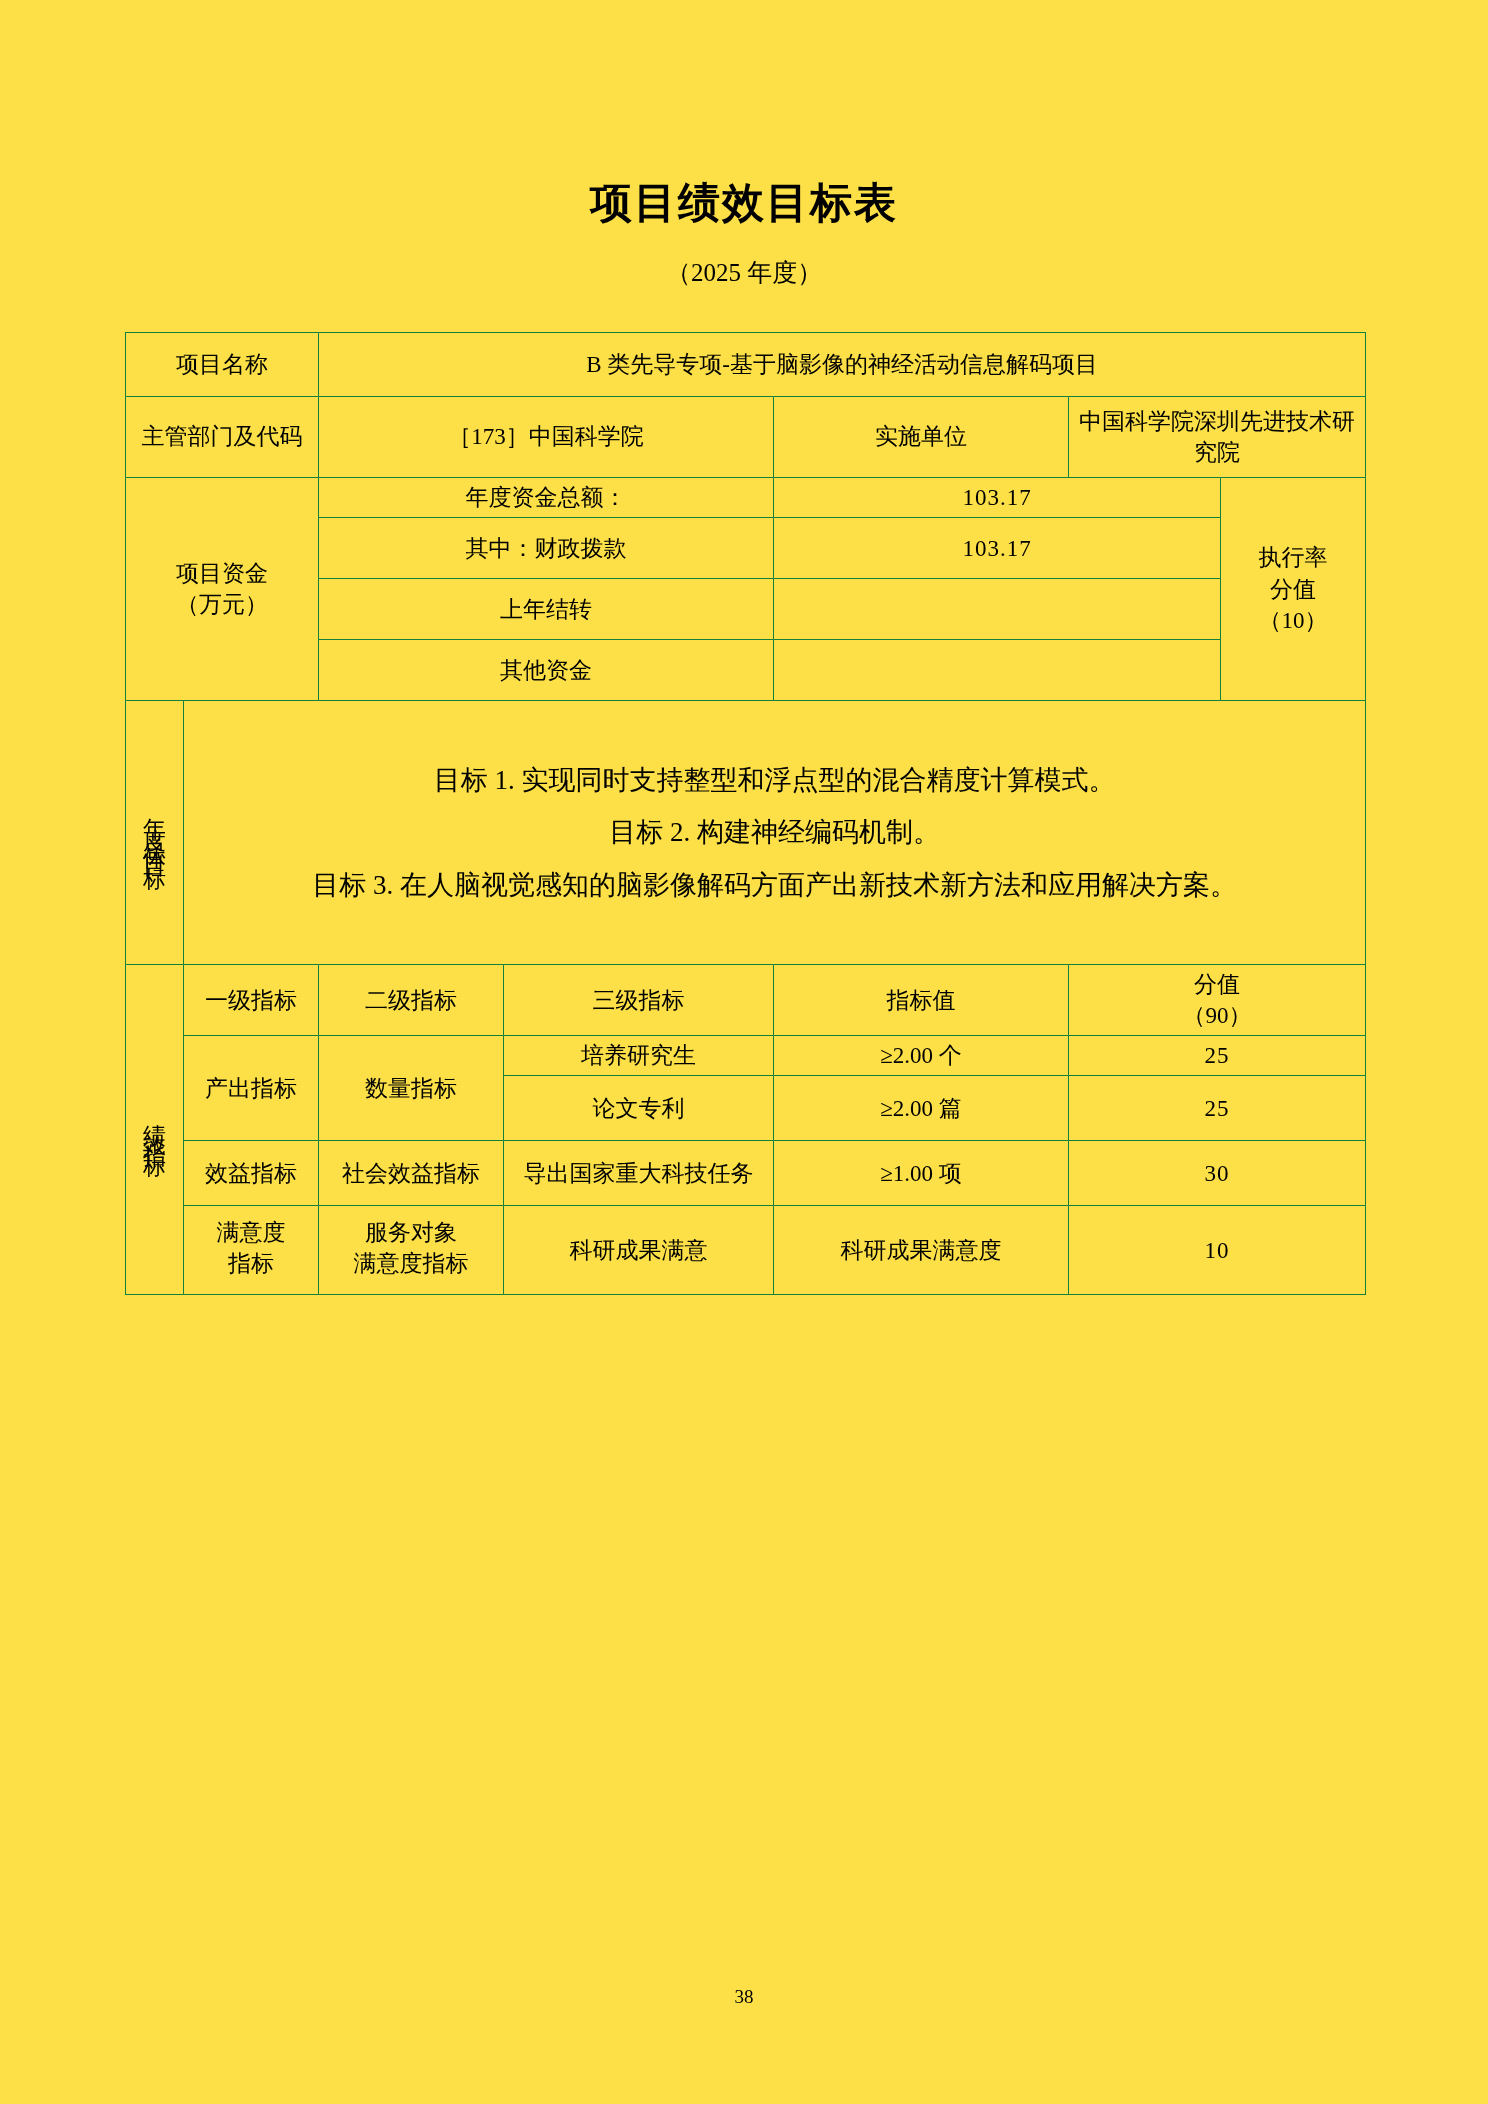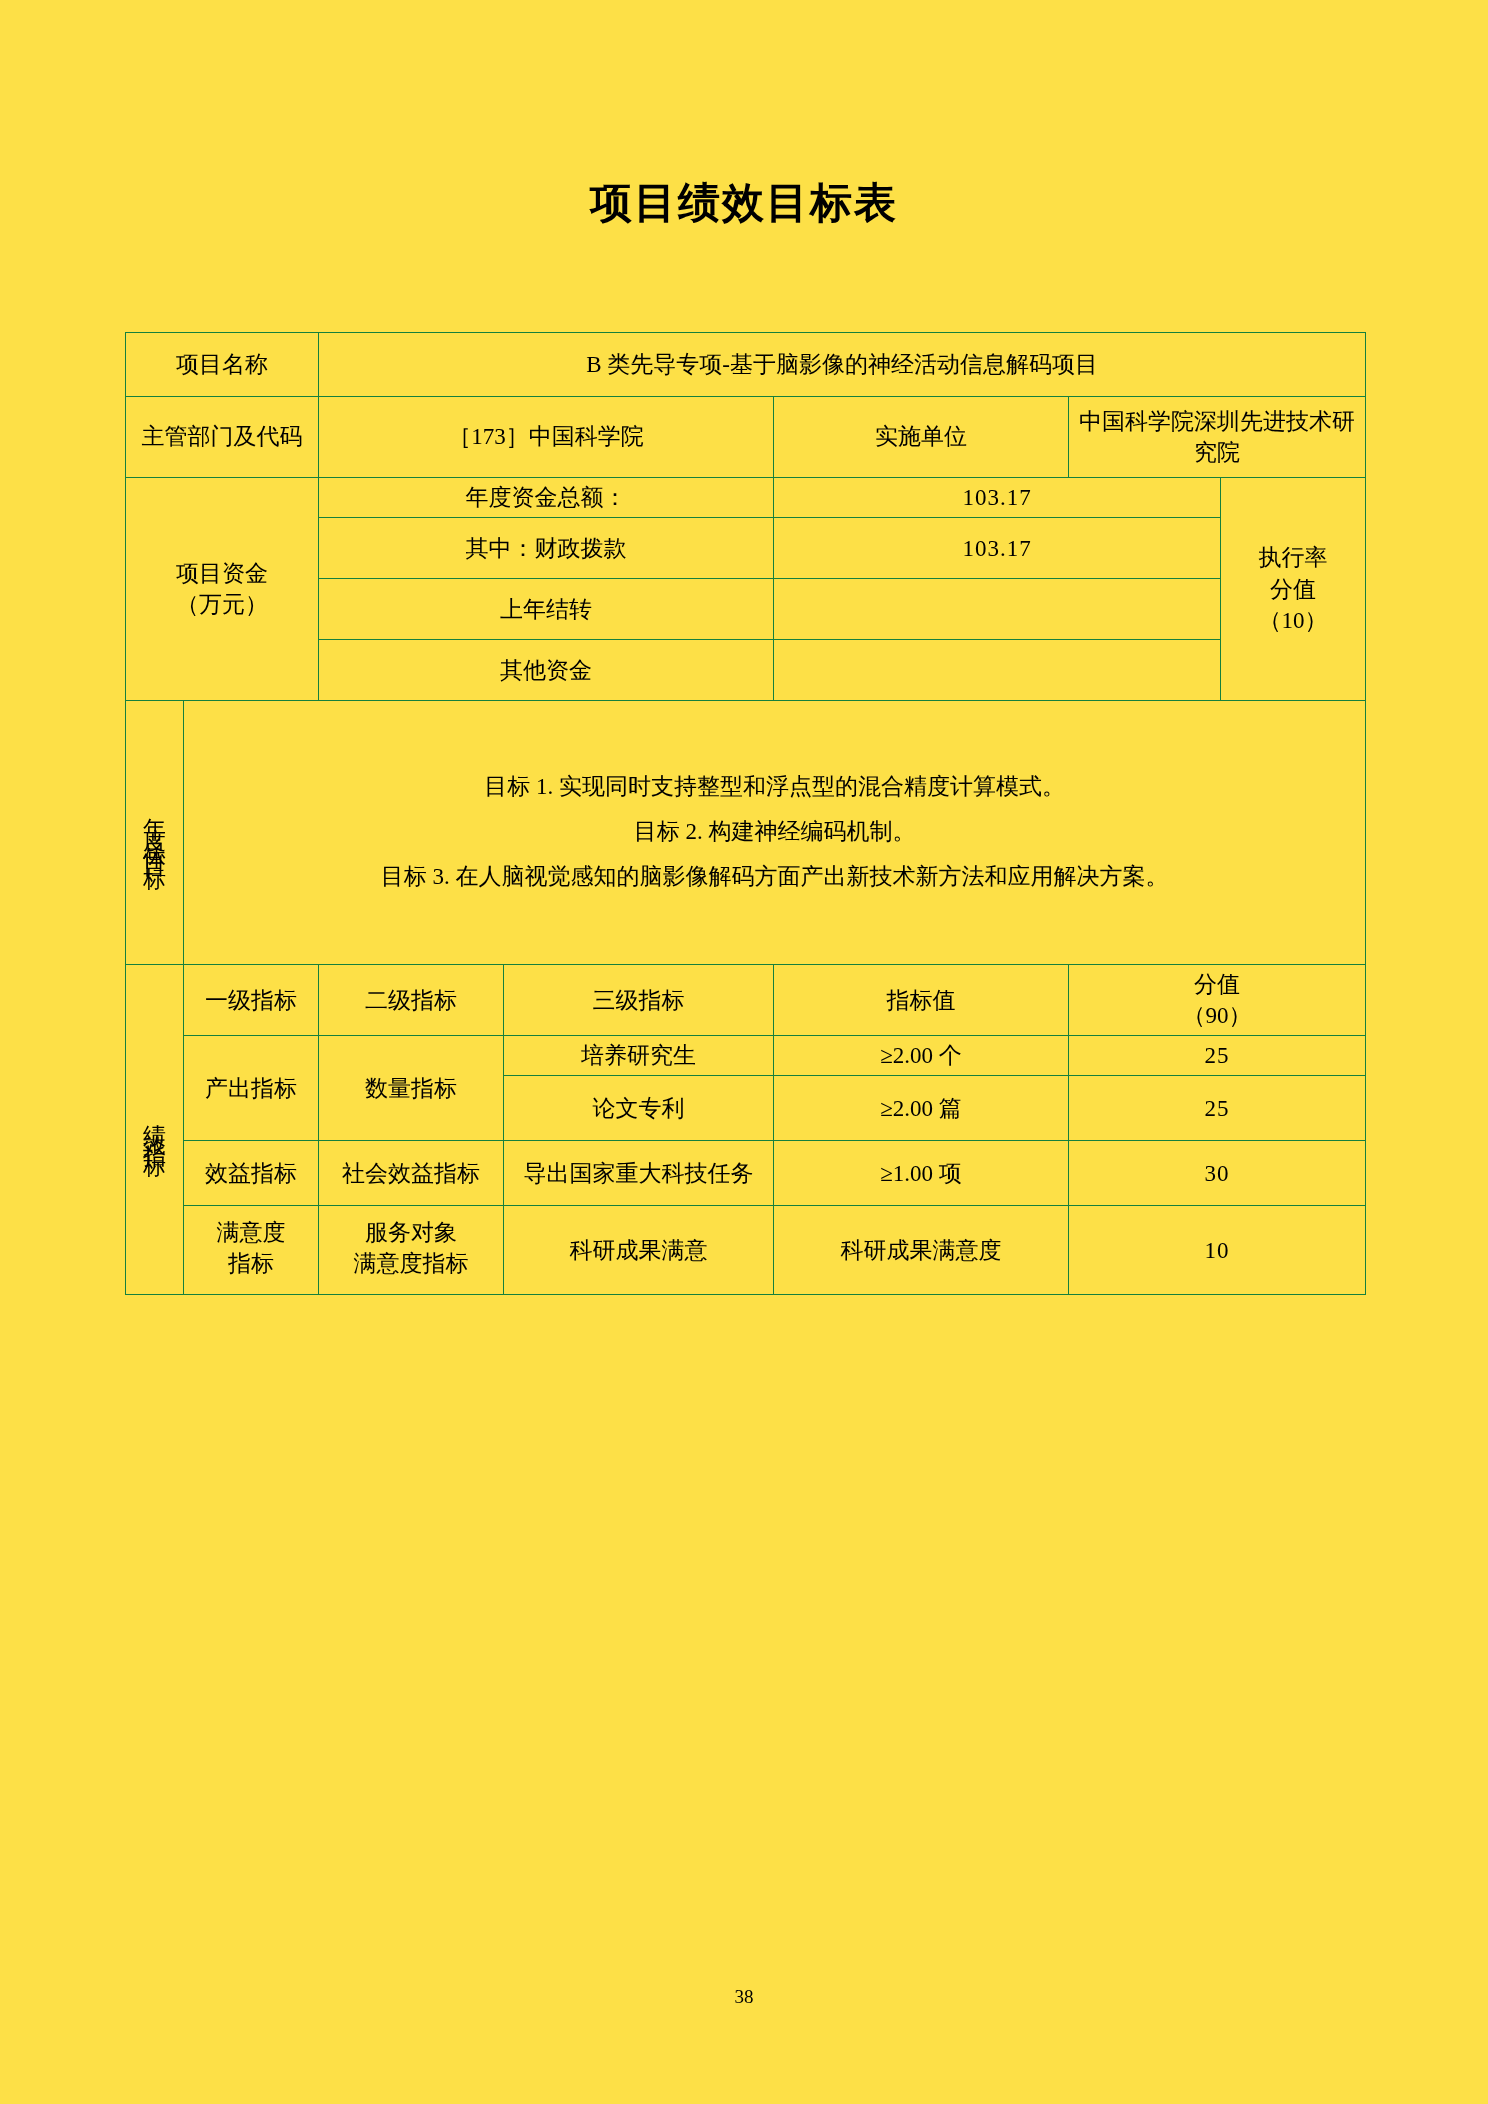--- a/index.html
+++ b/index.html
@@ -63,21 +63,21 @@
     text-orientation: upright;
     letter-spacing: 10px;
     display: inline-block;
     line-height: 1;
   }
   .cell-left {
     text-align: left;
     padding-left: 22px;
   }
   .goal-line {
-    font-size: 23px;
+    font-size: 27px;
     line-height: 1.95;
     white-space: nowrap;
   }
   .goals-body {
     padding-top: 40px;
     padding-bottom: 40px;
   }
   .num {
     font-family: "Liberation Serif", "DejaVu Serif", serif;
     letter-spacing: 1px;
@@ -99,20 +99,21 @@
     text-align: center;
     font-size: 19px;
   }
 </style>
 </head>
 <body>
 
 <div class="page">
 
   <div class="title">项目绩效目标表</div>
+  <div class="subtitle">（2025 年度）</div>
 
   <table class="main">
     <colgroup>
       <col style="width:58px">
       <col style="width:135px">
       <col style="width:185px">
       <col style="width:270px">
       <col style="width:295px">
       <col style="width:152px">
       <col style="width:145px">

